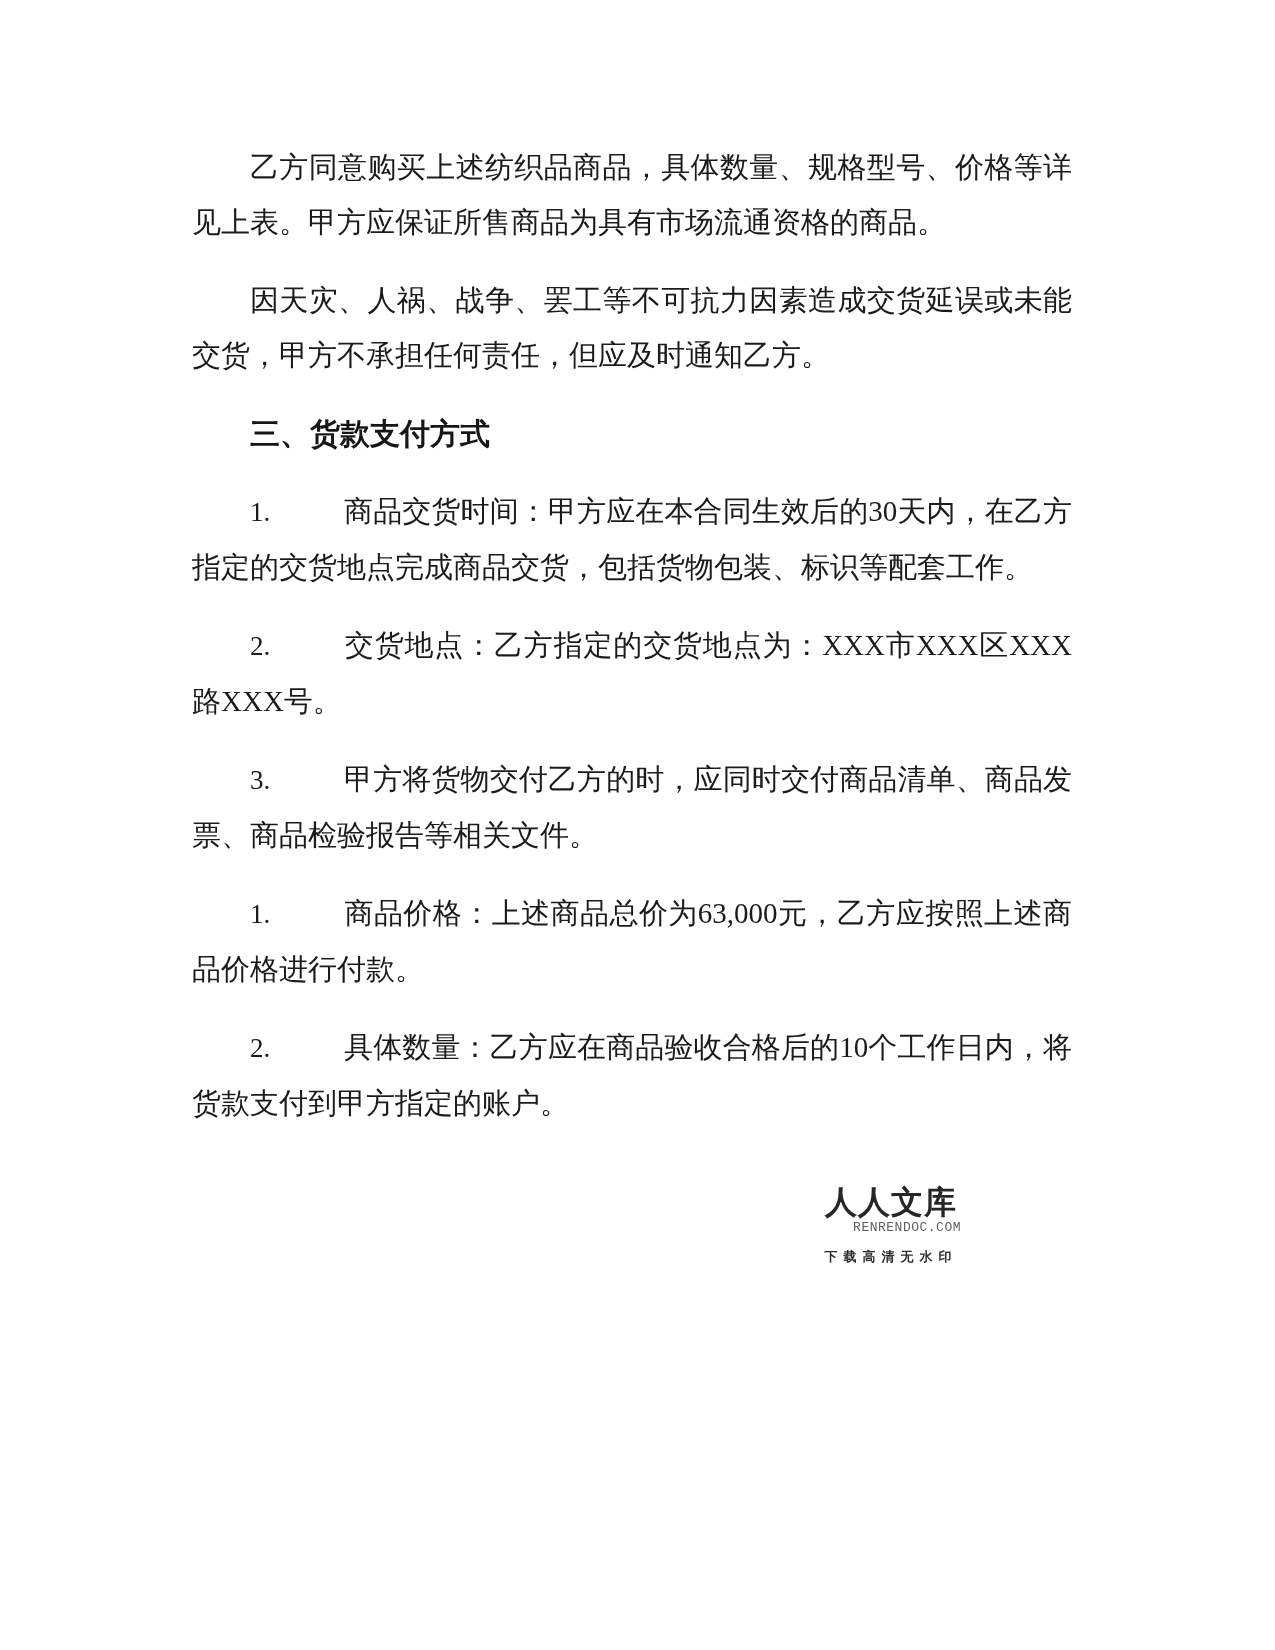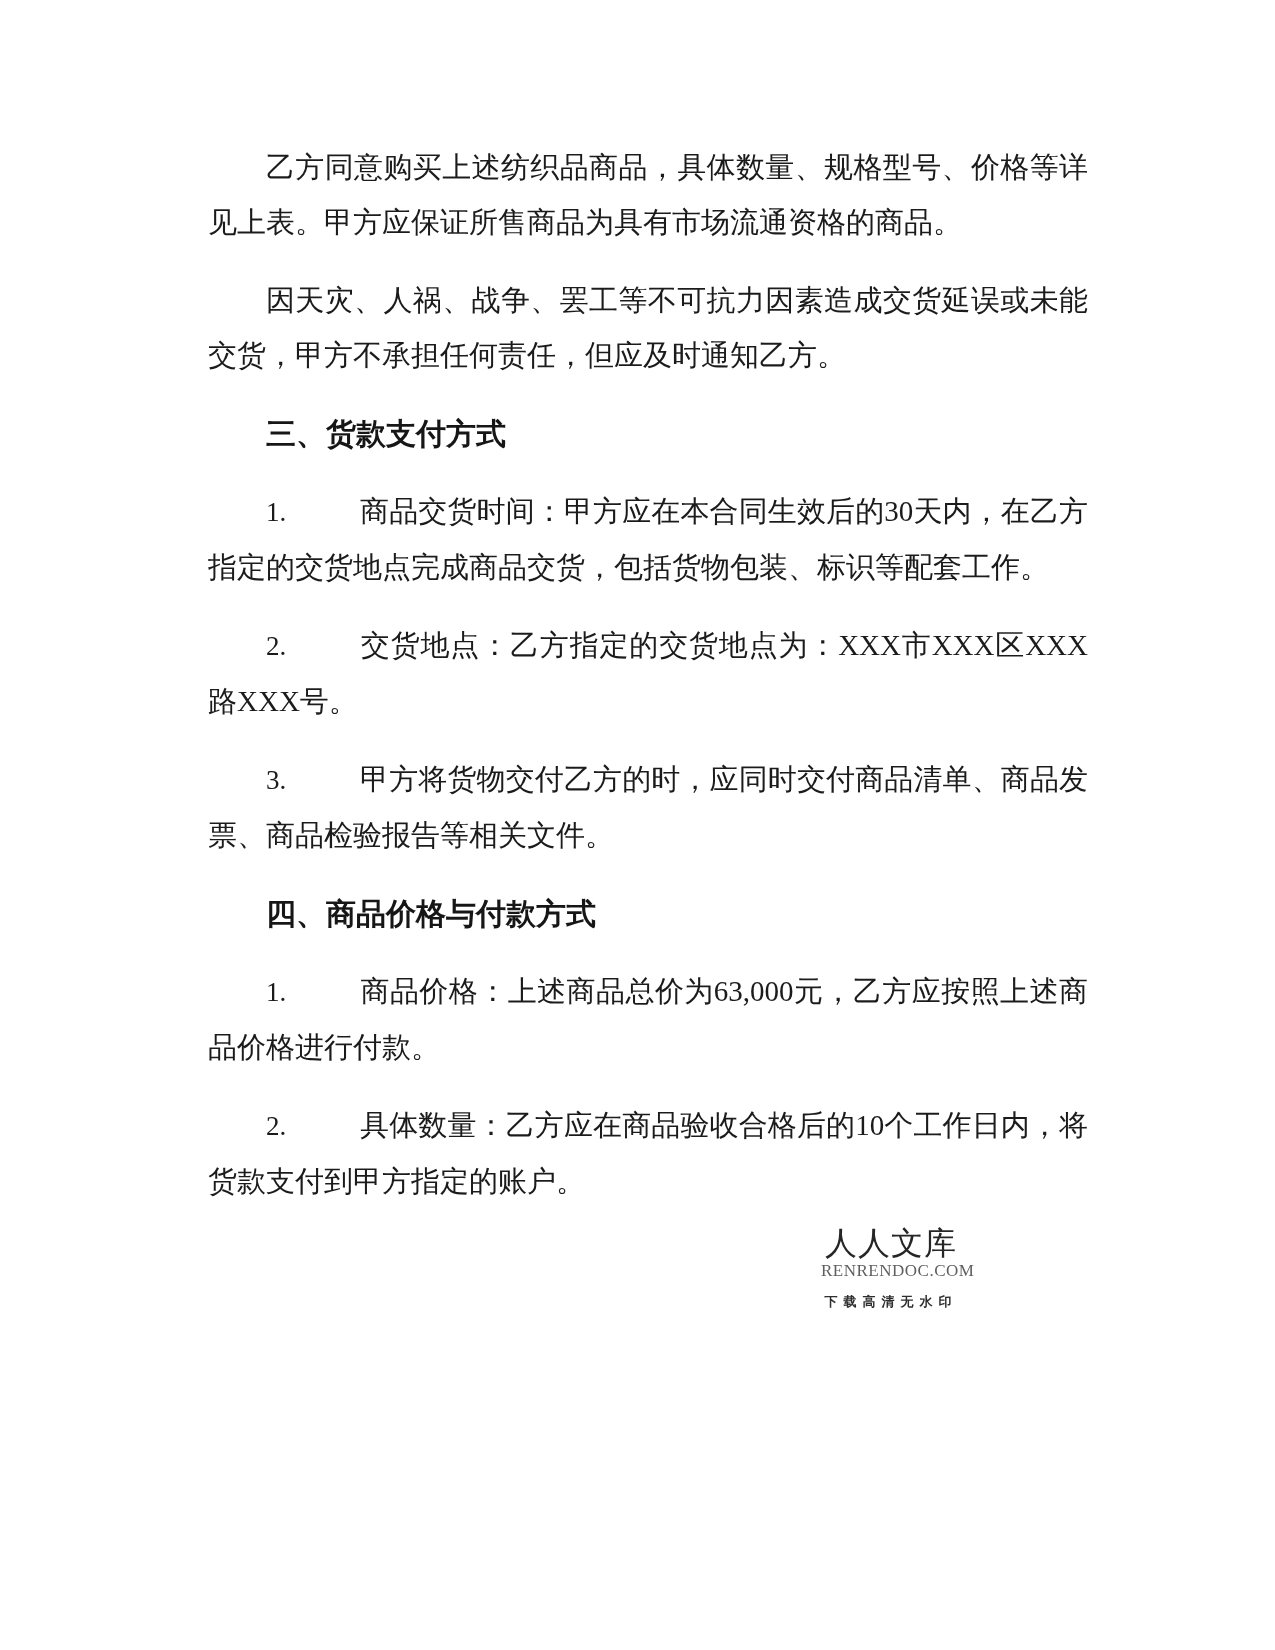--- a/index.html
+++ b/index.html
@@ -10,21 +10,21 @@
   body {
     width: 1275px;
     height: 1650px;
     position: relative;
     overflow: hidden;
     font-family: "Liberation Serif", "DejaVu Serif", serif;
     color: #1b1b1b;
   }
   .page {
     position: absolute;
-    left: 208px;
+    left: 192px;
     top: 140px;
     width: 880px;
   }
   .body-para, .list-para {
     margin: 0 0 23px 0;
     font-size: 29px;
     line-height: 55px;
     text-indent: 58px;
     text-align: justify;
     color: #1b1b1b;
@@ -48,33 +48,33 @@
   .watermark {
     position: absolute;
     left: 821px;
     top: 1186px;
     width: 140px;
     text-align: center;
     line-height: 1;
   }
   .wm-title {
     font-size: 32px;
-    font-weight: normal;
+    font-weight: bold;
     letter-spacing: 1px;
     color: #262626;
     white-space: nowrap;
-    margin-top: 41px;
   }
   .wm-domain {
     margin-top: 3px;
-    font-family: Liberation Serif, serif;
-    font-size: 17px;
+    font-family: Liberation Mono, monospace;
+    font-size: 13px;
     letter-spacing: 0.5px;
     color: #5f5f5f;
     white-space: nowrap;
+    text-align: right;
   }
   .wm-subtitle {
     margin-top: 16px;
     font-family: "Liberation Sans", "DejaVu Sans", sans-serif;
     font-size: 13px;
     font-weight: bold;
     letter-spacing: 6px;
     color: #2e2e2e;
     white-space: nowrap;
   }
@@ -95,21 +95,20 @@
   </p>
 
   <p class="list-para">
     <span class="num">2.</span><span>交货地点：乙方指定的交货地点为：XXX市XXX区XXX路XXX号。</span>
   </p>
 
   <p class="list-para">
     <span class="num">3.</span><span>甲方将货物交付乙方的时，应同时交付商品清单、商品发票、商品检验报告等相关文件。</span>
   </p>
 
-  <h2 class="heading">四、商品价格与付款方式</h2>
 
   <p class="list-para">
     <span class="num">1.</span><span>商品价格：上述商品总价为63,000元，乙方应按照上述商品价格进行付款。</span>
   </p>
 
   <p class="list-para">
     <span class="num">2.</span><span>具体数量：乙方应在商品验收合格后的10个工作日内，将货款支付到甲方指定的账户。</span>
   </p>
 
 

